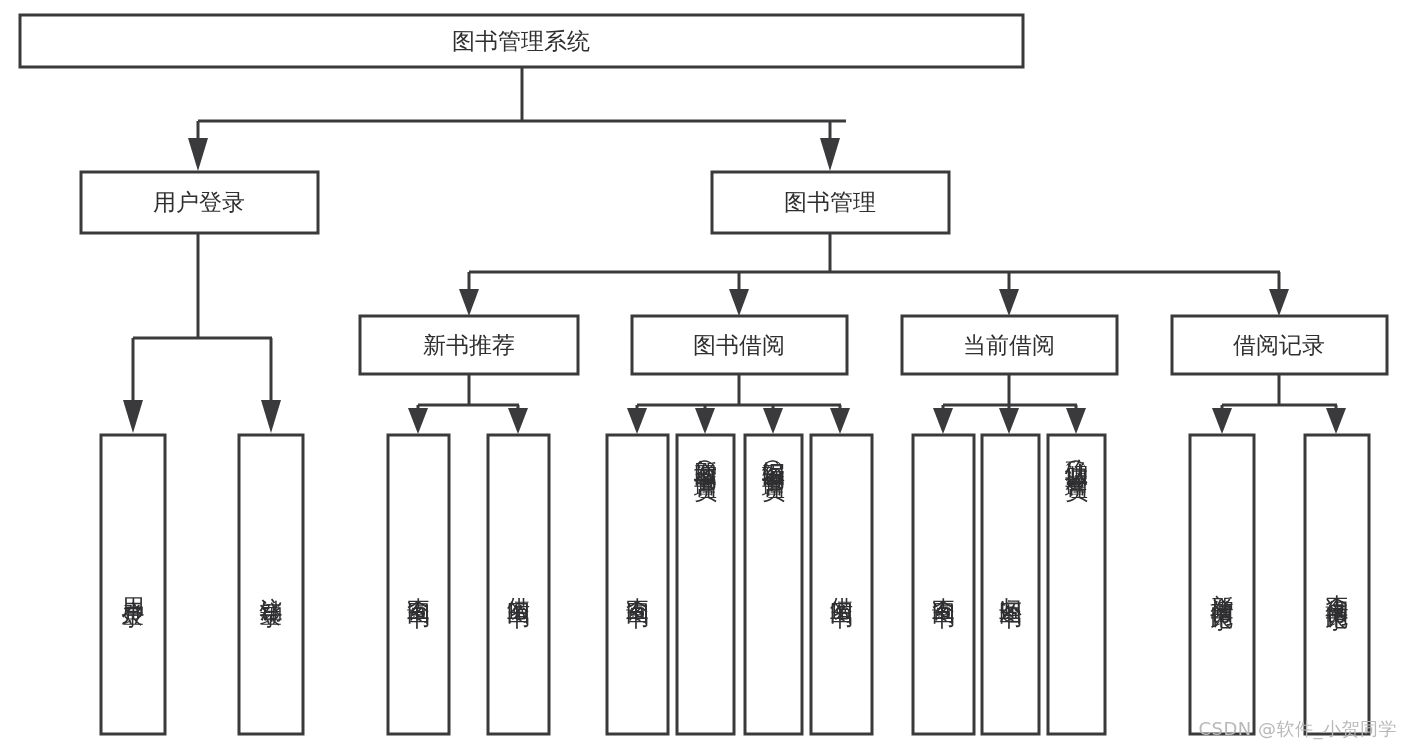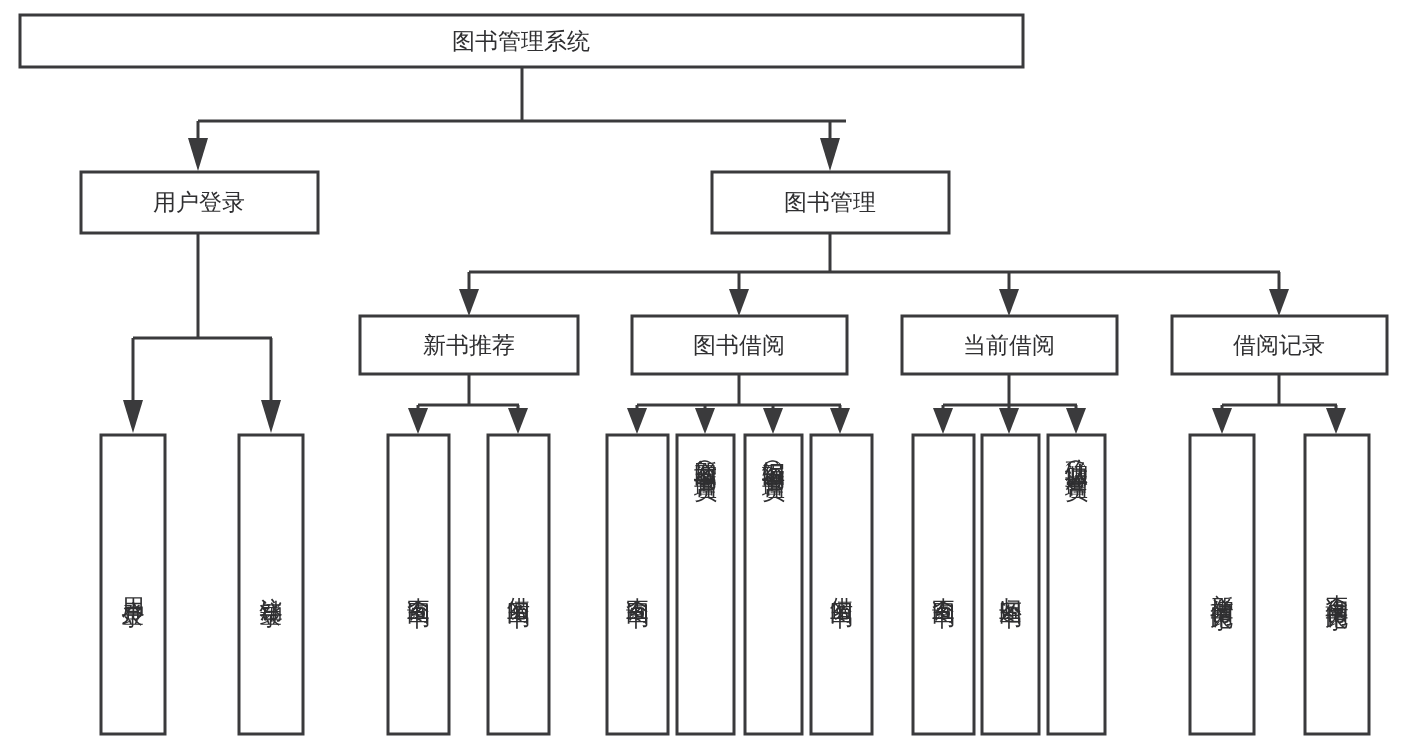--- a/index.html
+++ b/index.html
@@ -224,14 +224,15 @@
     <span class="vert-label">确认归还（管理员）</span>
   </div>
 
   <div class="vert-label-wrap" style="left:1190px; top:435px; width:64px; height:299px; align-items:center;">
     <span class="vert-label">新增借阅记录</span>
   </div>
   <div class="vert-label-wrap" style="left:1305px; top:435px; width:64px; height:299px; align-items:center;">
     <span class="vert-label">查询借阅记录</span>
   </div>
 
+  <div class="watermark">CSDN @软件_小贺同学</div>
 
 </div>
 
 </body></html>

